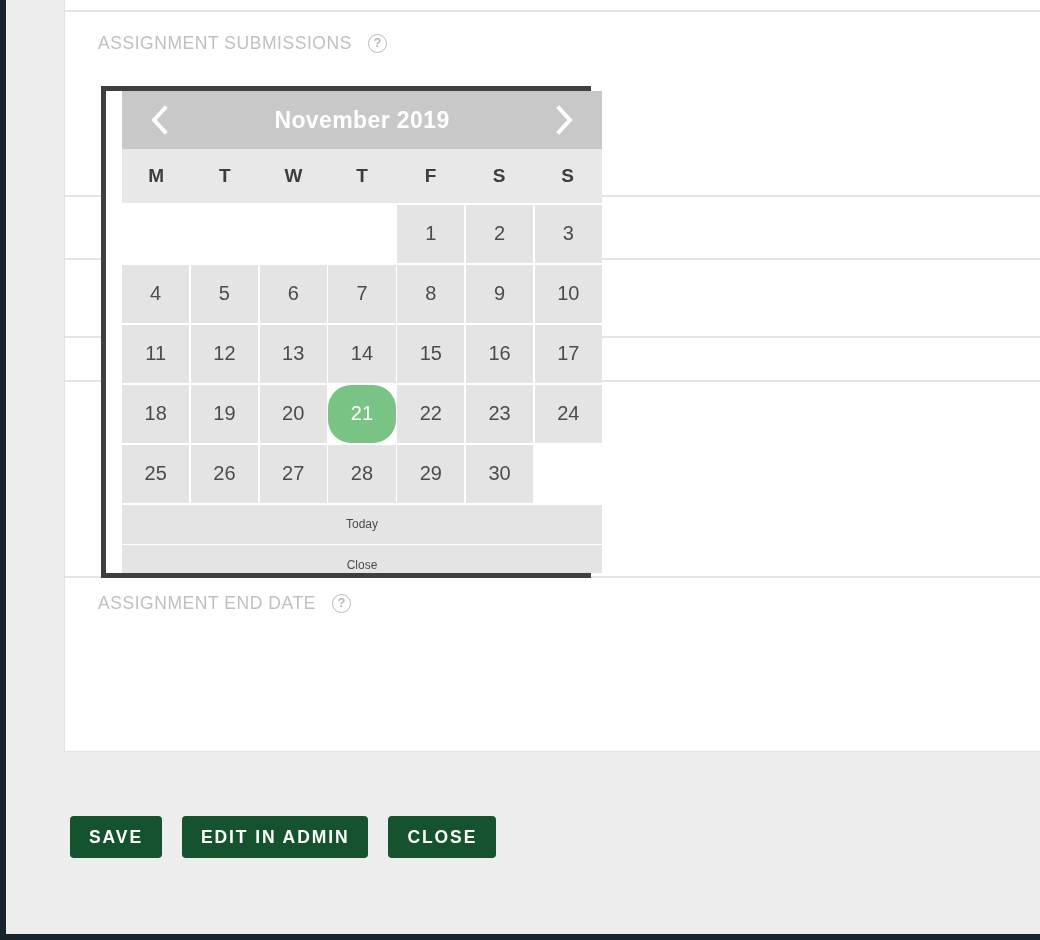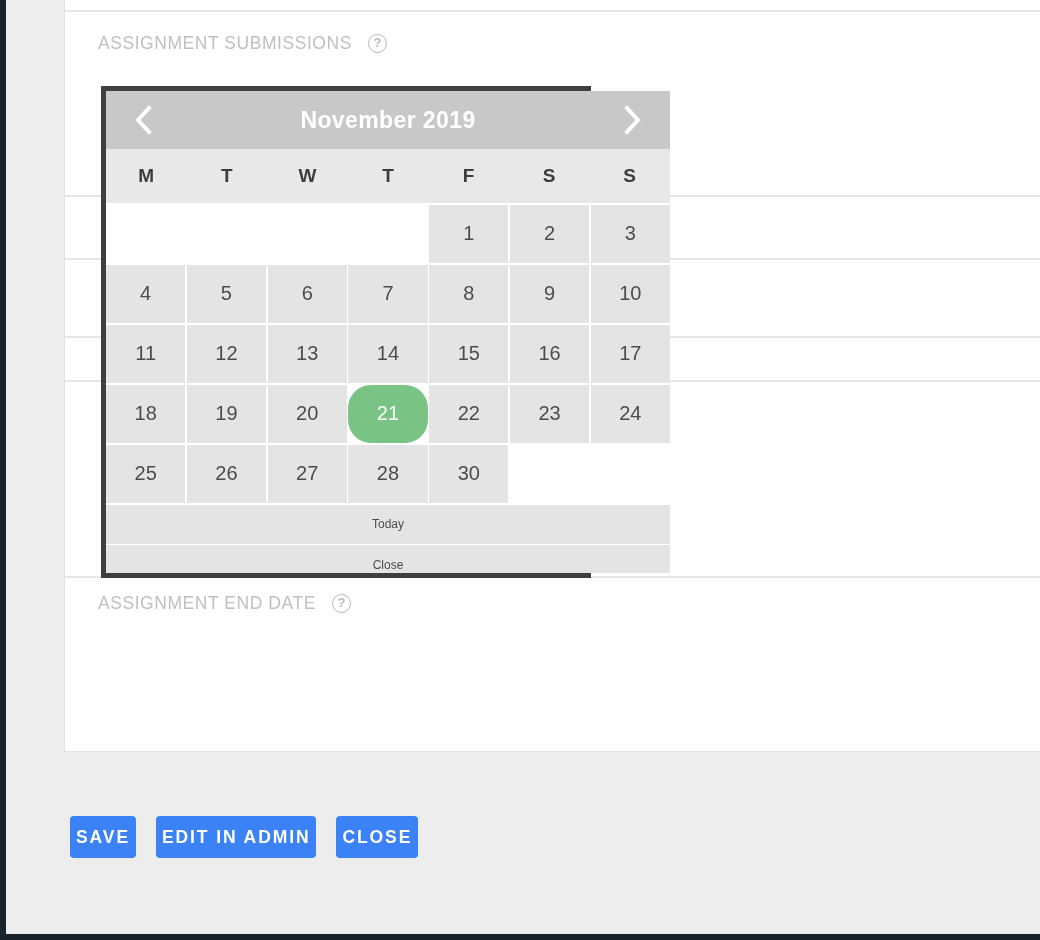--- a/index.html
+++ b/index.html
@@ -91,24 +91,25 @@
     left: 95px;
     top: 86px;
     width: 490px;
     height: 492px;
     background: #3f3f3f;
     border: 5px solid #3f3f3f;
     box-sizing: border-box;
   }
   #dp-inner {
     position: relative;
-    width: 564px;
+    width: 480px;
     height: 482px;
     background: #ffffff;
     overflow: hidden;
+    padding-left: 16px;
   }
 
   
   #dp-header {
     position: relative;
     height: 58px;
     background: #c8c8c8;
     display: flex;
     align-items: center;
     justify-content: space-between;
@@ -195,26 +196,26 @@
 
   
   #action-bar {
     position: absolute;
     left: 64px;
     top: 816px;
     display: flex;
     gap: 20px;
   }
   .action-btn {
-    background: #3b82f6;
+    background: #14532d;
     color: #ffffff;
     border: none;
     border-radius: 4px;
     height: 42px;
-    padding: 0 6px;
+    padding: 0 19px;
     font-size: 17.5px;
     font-weight: 700;
     letter-spacing: 1.9px;
     font-family: "Liberation Sans", sans-serif;
     cursor: pointer;
     display: flex;
     align-items: center;
     justify-content: center;
   }
 </style>
@@ -298,20 +299,21 @@
             <div class="day">19</div>
             <div class="day">20</div>
             <div class="day selected">21</div>
             <div class="day">22</div>
             <div class="day">23</div>
             <div class="day">24</div>
             <div class="day">25</div>
             <div class="day">26</div>
             <div class="day">27</div>
             <div class="day">28</div>
+            <div class="day">29</div>
             <div class="day">30</div>
             <div class="day empty"></div>
           </div>
 
         <div class="dp-foot">Today</div>
         <div class="dp-foot">Close</div>
 
       </div>
     </div>
 

